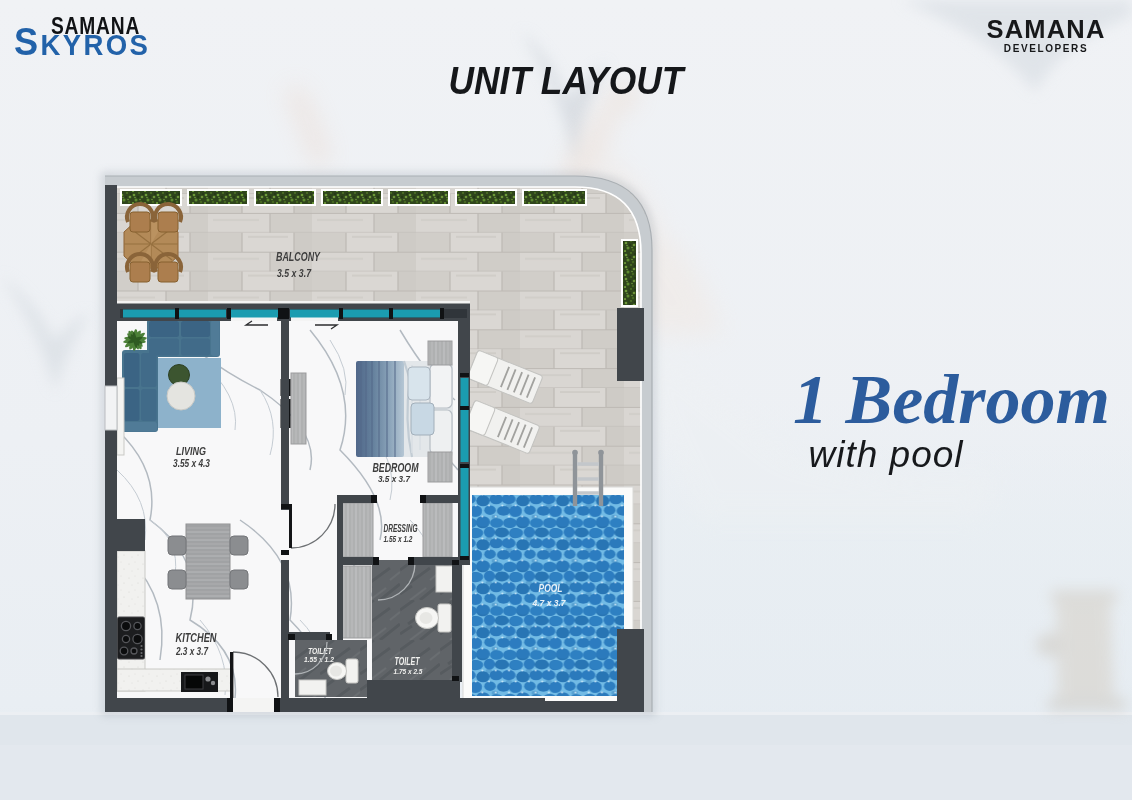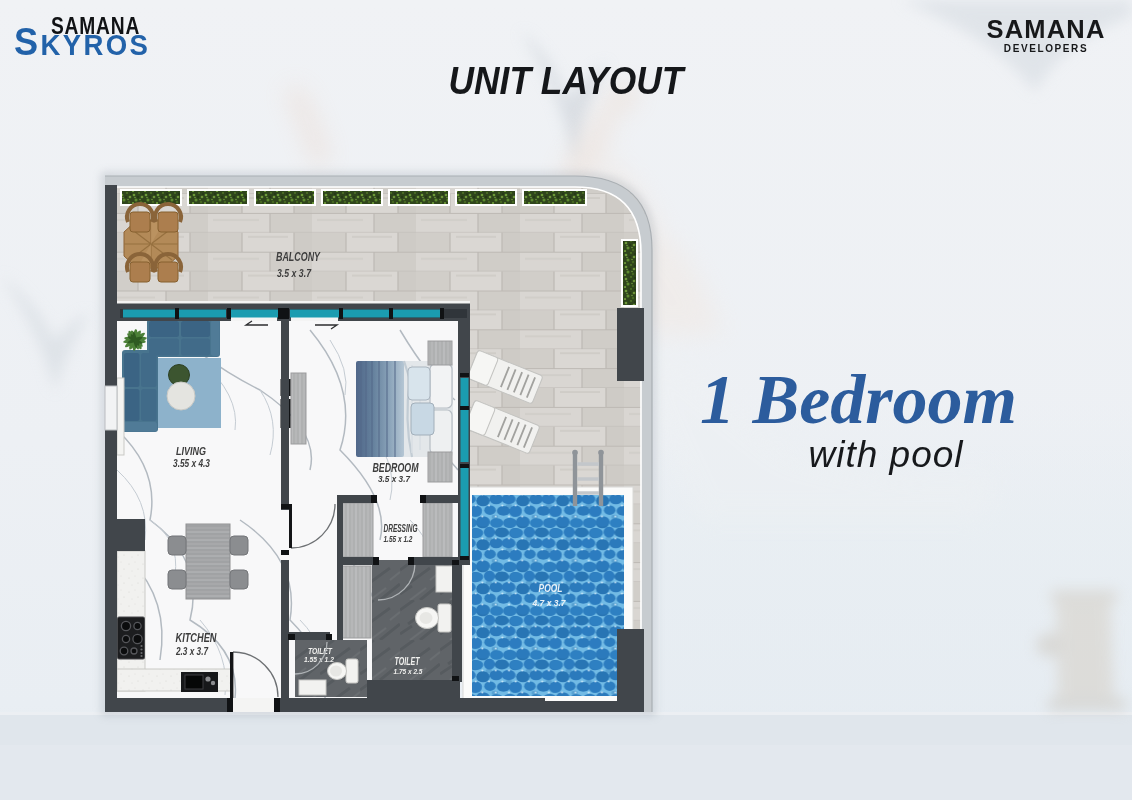--- a/index.html
+++ b/index.html
@@ -59,21 +59,21 @@
 <div class="abs" style="left:51px;top:12px;font-weight:bold;font-size:24px;letter-spacing:1px;color:#101215;transform:scaleX(0.8);transform-origin:0 0;">SAMANA</div>
 <div class="abs" style="left:14px;top:21px;font-weight:bold;font-size:29px;letter-spacing:2.5px;color:#2262a9;transform:scaleX(0.95);transform-origin:0 0;"><span style="font-size:38px;">S</span>KYROS</div>
 
 <div class="abs" style="left:960px;top:15px;width:172px;text-align:center;">
   <div style="font-weight:bold;font-size:25.5px;letter-spacing:1.2px;color:#17181a;">SAMANA</div>
   <div style="font-weight:bold;font-size:10px;letter-spacing:1.6px;color:#17181a;margin-top:-1px;">DEVELOPERS</div>
     </div>
 
 <div class="abs" style="left:336px;top:60px;width:460px;text-align:center;font-style:italic;font-weight:bold;font-size:38px;letter-spacing:0px;color:#15171a;transform:scaleX(0.93);">UNIT LAYOUT</div>
 
-<div class="abs" style="left:700px;top:360px;width:410px;text-align:left;font-family:'Liberation Serif',serif;font-style:italic;font-weight:bold;font-size:70px;color:#2c5c9d;">1 Bedroom</div>
+<div class="abs" style="left:700px;top:360px;width:410px;text-align:right;font-family:'Liberation Serif',serif;font-style:italic;font-weight:bold;font-size:70px;color:#2c5c9d;">1 Bedroom</div>
 
 <div class="abs" style="left:681px;top:434px;width:410px;text-align:center;font-style:italic;font-size:37px;letter-spacing:1px;color:#17191c;">with pool</div>
 
 <svg class="abs" style="left:0;top:0" width="1132" height="800" viewBox="0 0 1132 800">
   <defs>
     <filter id="soft3" x="-20%" y="-20%" width="140%" height="140%">
           <feGaussianBlur stdDeviation="4"></feGaussianBlur>
         </filter>
     <pattern id="plank" width="104" height="38.8" patternUnits="userSpaceOnUse">
       <rect width="104" height="38.8" fill="#d7d4d0"></rect>

